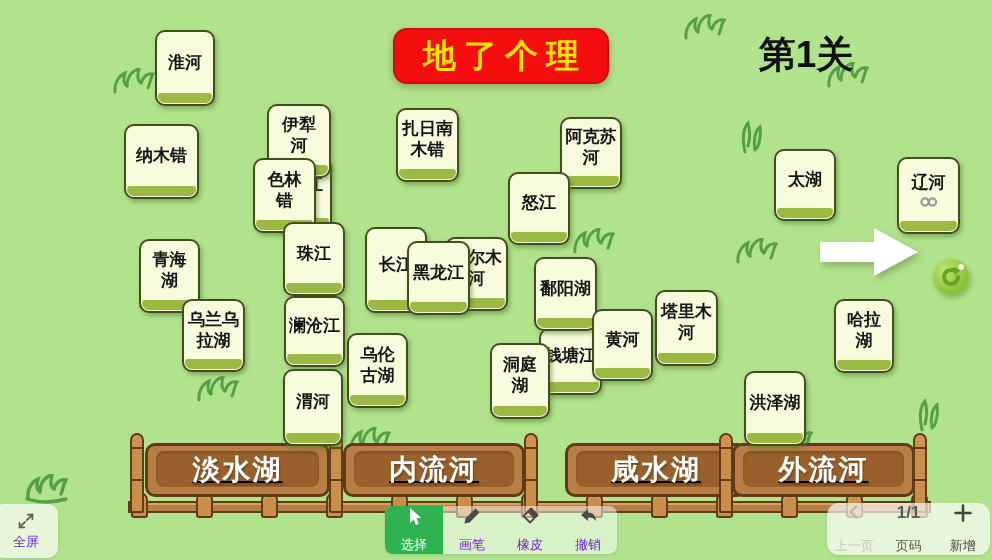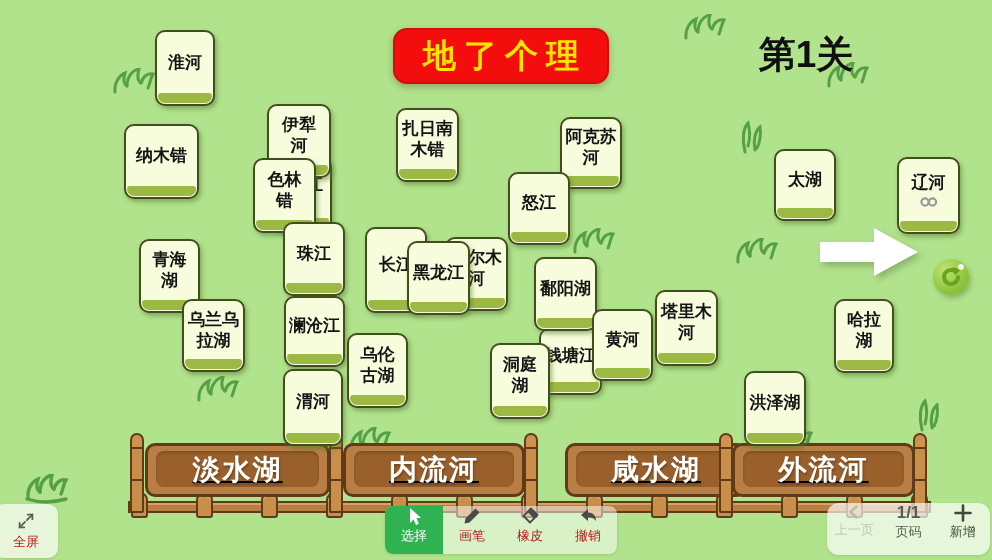--- a/index.html
+++ b/index.html
@@ -74,32 +74,32 @@
   
   .next-arrow{position:absolute;left:818px;top:224px;filter:drop-shadow(3px 4px 3px rgba(110,140,80,.55));}
   .refresh{
     position:absolute;left:933px;top:259px;width:36px;height:36px;border-radius:50%;
     background:radial-gradient(circle at 34% 30%,#bfe471,#8cc43e 62%,#79b42e);
     box-shadow:2px 3px 5px rgba(90,125,50,.45);
     display:flex;align-items:center;justify-content:center;
   }
   .refresh .dot{position:absolute;right:5px;top:5px;width:6px;height:6px;border-radius:50%;background:rgba(255,255,255,.85);}
   
-  .btn-label{font-size:13px;color:#b91c1c;}
+  .btn-label{font-size:13px;color:#6d28d9;}
   .fullscreen-btn{
     position:absolute;left:-6px;top:504px;width:64px;height:54px;border-radius:10px;
     background:rgba(250,252,245,.75);display:flex;flex-direction:column;align-items:center;
     justify-content:center;gap:2px;box-shadow:0 1px 3px rgba(80,110,50,.2);
   }
   .tools{
     position:absolute;left:385px;top:506px;width:232px;height:48px;border-radius:8px;
     background:rgba(255,255,255,.5);display:flex;box-shadow:0 1px 3px rgba(80,110,50,.2);
   }
   .tool{
-    flex:1;display:flex;flex-direction:column;align-items:center;justify-content:flex-start;gap:1px;
+    flex:1;display:flex;flex-direction:column;align-items:center;justify-content:space-between;gap:1px;
   }
   .tool.selected{background:var(--select-green,#2fb350);border-radius:8px 0 0 8px;}
   .tool.selected .btn-label{color:#fff;}
   .pager{
     position:absolute;left:827px;top:503px;width:163px;height:52px;border-radius:12px;
     background:rgba(255,255,255,.68);display:flex;box-shadow:0 1px 3px rgba(80,110,50,.2);
   }
   .pager .tool{gap:0;}
   .pager .val{font-size:17px;color:#565c53;font-weight:600;}
   .pager .btn-label{color:#565c53;}

